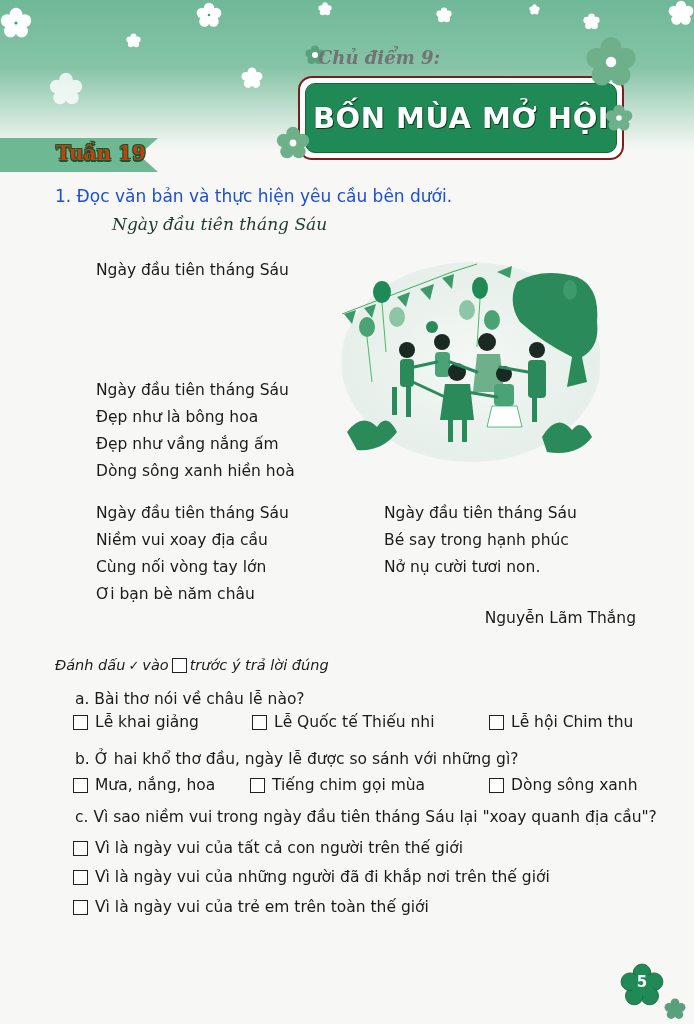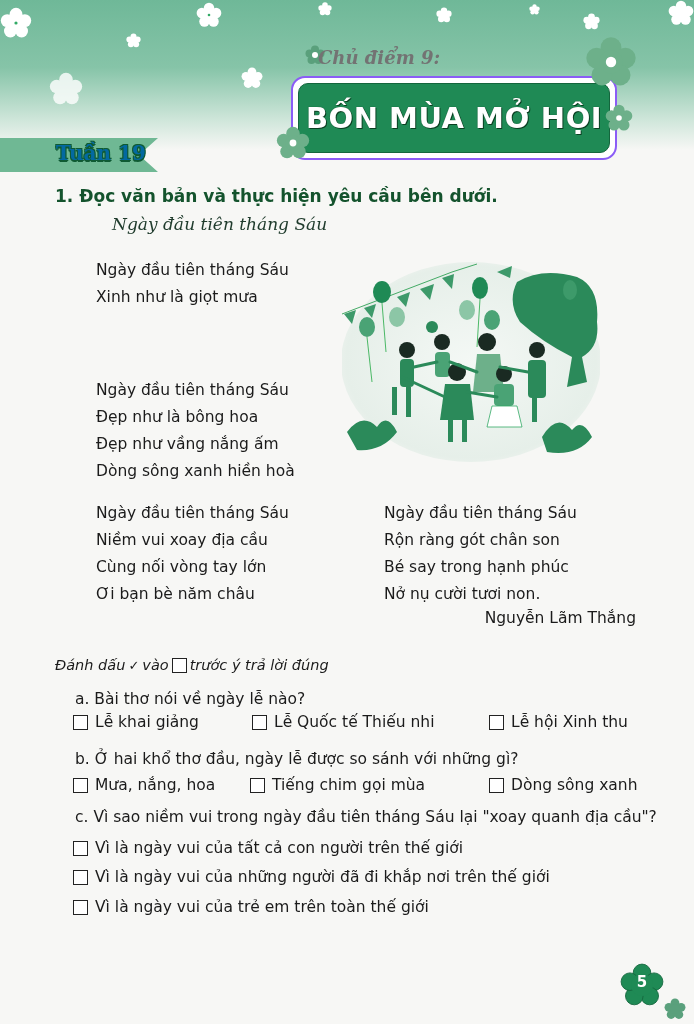--- a/index.html
+++ b/index.html
@@ -13,48 +13,48 @@
     position:absolute; left:0; top:0; width:694px; height:150px;
     background:linear-gradient(180deg,#6fb898 0%,#86c4a8 45%,#cfe6da 80%,#f7f7f5 100%);
   }
   .flower { position:absolute; }
   .topic-label {
     position:absolute; left:318px; top:47px;
     font-family:"DejaVu Serif", serif; font-style:italic; font-weight:bold;
     font-size:18px; color:#737373;
   }
   .title-box {
-    position:absolute; left:291px; top:76px; width:322px; height:80px;
-    border:2px solid #8b5cf6; border-radius:14px; background:#fff;
+    position:absolute; left:298px; top:76px; width:322px; height:80px;
+    border:2px solid #7f1d1d; border-radius:14px; background:#fff;
   }
   .title-inner {
     position:absolute; left:5px; top:5px; right:5px; bottom:5px;
     background:#1f8a55; border-radius:10px;
     display:flex; align-items:center; justify-content:center;
     border:1.5px solid #14663d;
   }
   .title-text {
     font-family:"DejaVu Sans", sans-serif; font-weight:bold;
     font-size:29px; color:#fff; letter-spacing:0.5px;
     text-shadow:0 0 1px #0b3f22, 1px 1px 0 #0b3f22;
   }
   .week-ribbon {
     position:absolute; left:0; top:138px; width:158px; height:34px;
     background:#6fb894;
     clip-path:polygon(0 0,100% 0,88% 50%,100% 100%,0 100%);
   }
   .week-text {
     position:absolute; left:56px; top:141px;
     font-family:"DejaVu Serif", serif; font-weight:bold; font-size:20px;
-    color:#0369a1;
+    color:#c2410c;
     text-shadow:-1px -1px 0 #0f5a33,1px -1px 0 #0f5a33,-1px 1px 0 #0f5a33,1px 1px 0 #0f5a33,0 2px 0 #0f5a33;
   }
   .q1 {
     position:absolute; left:55px; top:186px;
-    font-weight:bold; font-size:17px; color:#14532d;
+    font-weight:normal; font-size:17px; color:#1d4ed8;
   }
   .poem-title {
     position:absolute; left:112px; top:214px;
     font-family:"DejaVu Serif", serif; font-style:italic;
     font-size:17px; color:#1f3b2c;
   }
   .stanza { position:absolute; font-size:15.5px; line-height:27px; color:#1b1b1b; }
   .stanza div { white-space:nowrap; }
   .author { position:absolute; right:58px; top:609px; font-size:15.5px;margin-left:20px; }
   .illustration { position:absolute; left:342px; top:262px; width:258px; height:200px; }
@@ -236,37 +236,35 @@
   </svg>
 
 <div class="week-ribbon"></div>
 <div class="week-text">Tuần 19</div>
 
 <div class="q1">1. Đọc văn bản và thực hiện yêu cầu bên dưới.</div>
 <div class="poem-title">Ngày đầu tiên tháng Sáu</div>
 
 <div class="stanza" style="left:96px;top:257px">
   <div>Ngày đầu tiên tháng Sáu</div>
-  <div>Xinh như là giọt mưa</div>
 </div>
 <div class="stanza" style="left:96px;top:377px">
   <div>Ngày đầu tiên tháng Sáu</div>
   <div>Đẹp như là bông hoa</div>
   <div>Đẹp như vầng nắng ấm</div>
   <div>Dòng sông xanh hiền hoà</div>
 </div>
 <div class="stanza" style="left:96px;top:500px">
   <div>Ngày đầu tiên tháng Sáu</div>
   <div>Niềm vui xoay địa cầu</div>
   <div>Cùng nối vòng tay lớn</div>
   <div>Ơi bạn bè năm châu</div>
 </div>
 <div class="stanza" style="left:384px;top:500px">
   <div>Ngày đầu tiên tháng Sáu</div>
-  <div>Rộn ràng gót chân son</div>
   <div>Bé say trong hạnh phúc</div>
   <div>Nở nụ cười tươi non.</div>
 </div>
 <div class="author">Nguyễn Lãm Thắng</div>
 
 <svg class="illustration" viewBox="0 0 258 200">
   <defs>
     <radialGradient id="bg" cx="50%" cy="50%" r="60%">
       <stop offset="0" stop-color="#f4f8f5"></stop>
         <stop offset="0.8" stop-color="#e6efe9"></stop>
@@ -334,32 +332,32 @@
 </svg>
 
 <div class="instruction">
   <span>Đánh dấu</span>
   <span style="font-style:normal;font-size:13px">✓</span>
   <span>vào</span>
   <span class="box"></span>
   <span>trước ý trả lời đúng</span>
 </div>
 
-<div class="q" style="left:75px;top:690px">a. Bài thơ nói về ngày lễ nào?</div>
+<div class="q" style="left:75px;top:690px">a. Bài thơ nói về châu lễ nào?</div>
 <div class="opt" style="left:73px;top:713px">
   <span class="box"></span>
   <span>Lễ khai giảng</span>
 </div>
 <div class="opt" style="left:252px;top:713px">
   <span class="box"></span>
   <span>Lễ Quốc tế Thiếu nhi</span>
 </div>
 <div class="opt" style="left:489px;top:713px">
   <span class="box"></span>
-  <span>Lễ hội Xinh thu</span>
+  <span>Lễ hội Chim thu</span>
 </div>
 
 <div class="q" style="left:75px;top:750px">b. Ở hai khổ thơ đầu, ngày lễ được so sánh với những gì?</div>
 <div class="opt" style="left:73px;top:776px">
   <span class="box"></span>
   <span>Mưa, nắng, hoa</span>
 </div>
 <div class="opt" style="left:250px;top:776px">
   <span class="box"></span>
   <span>Tiếng chim gọi mùa</span>

